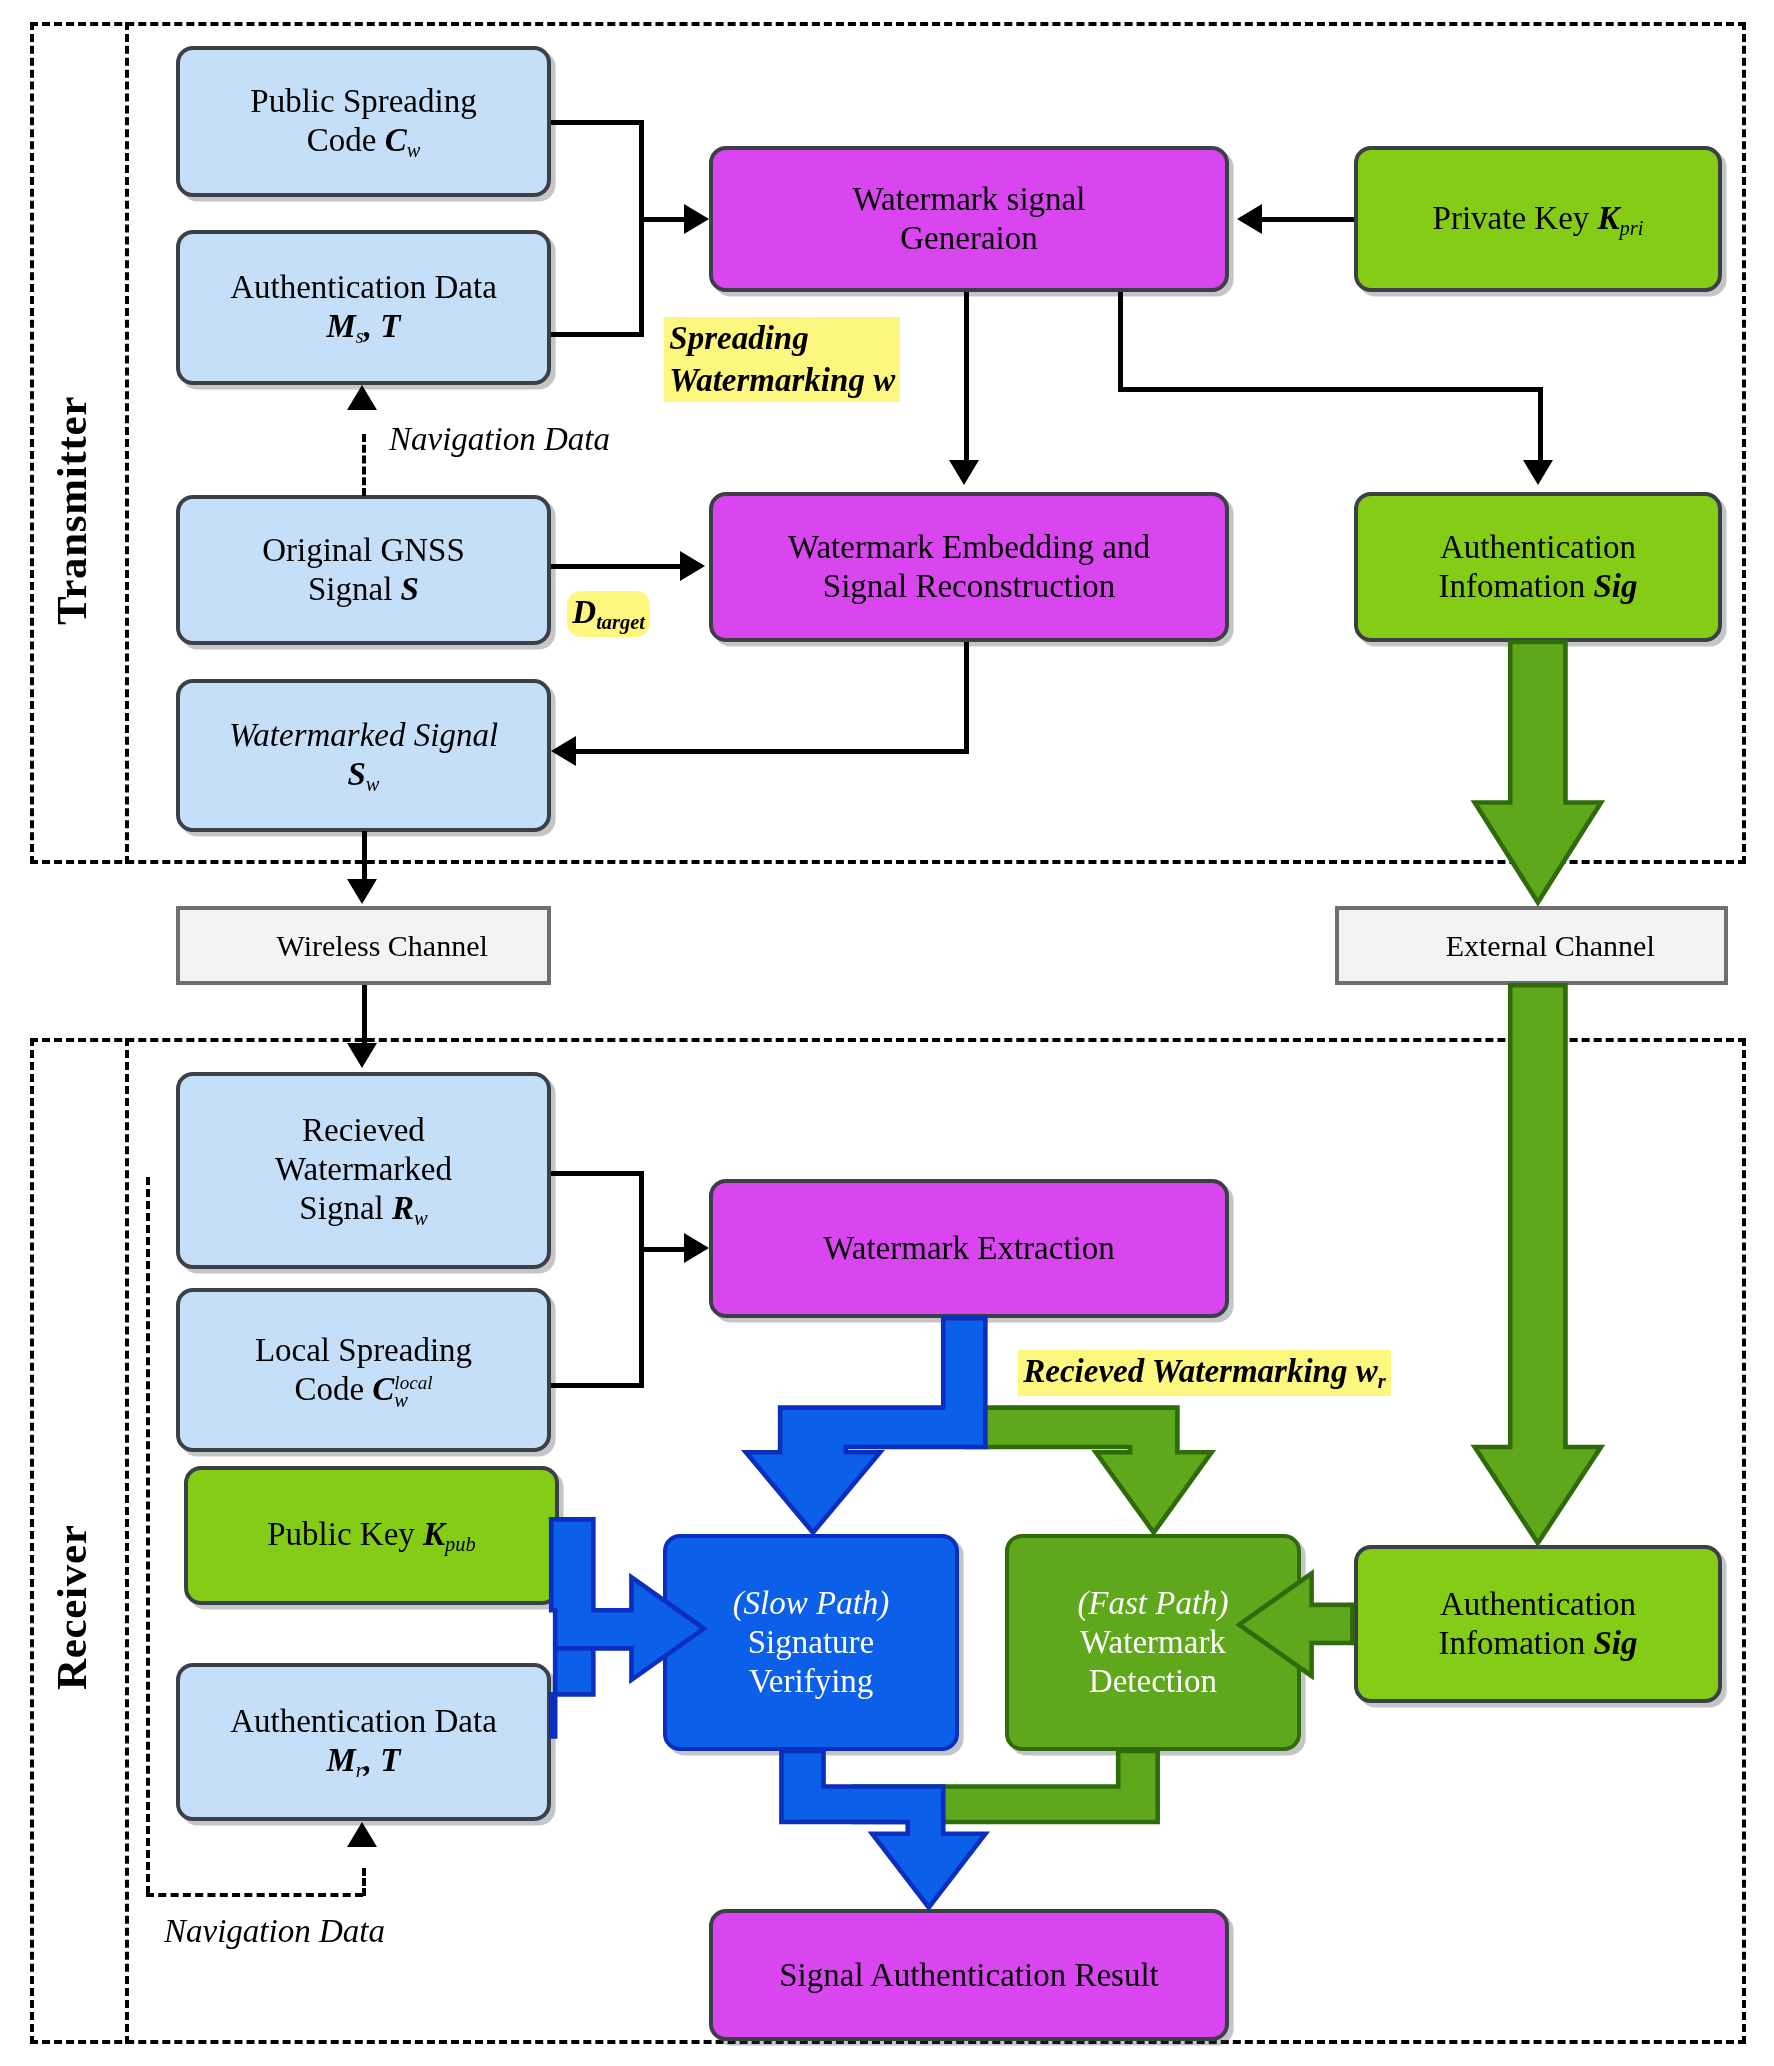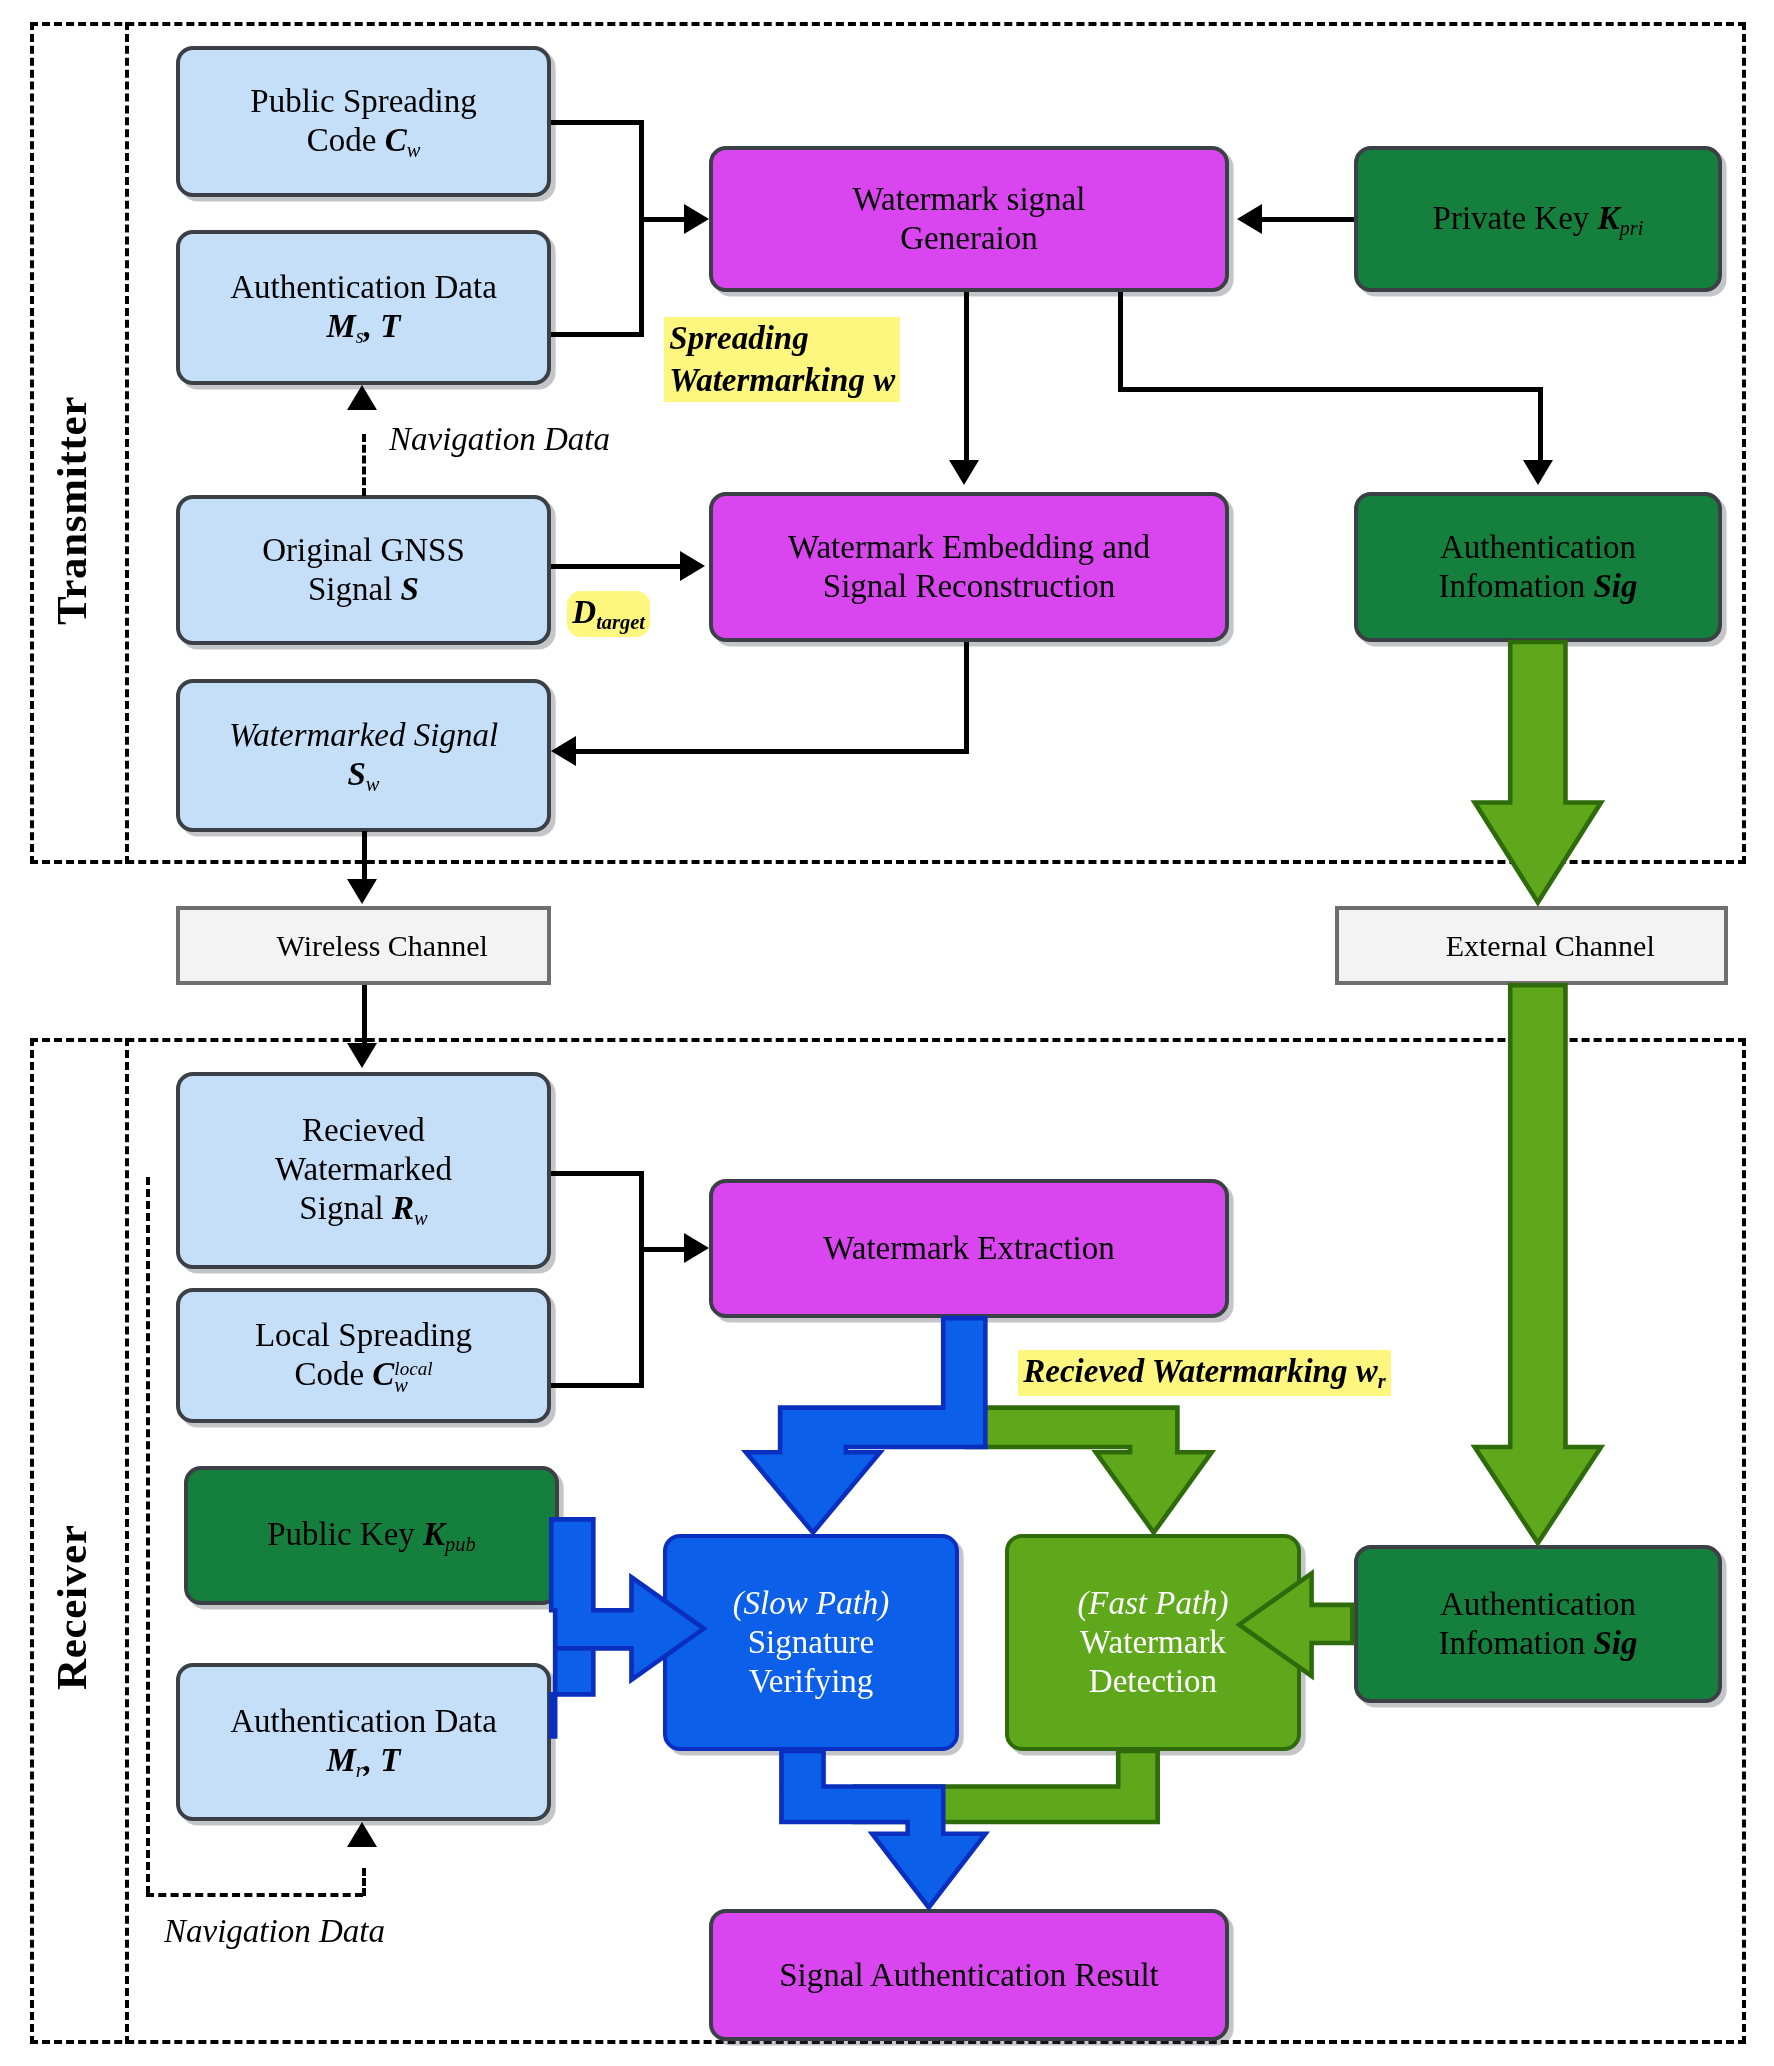--- a/index.html
+++ b/index.html
@@ -13,21 +13,21 @@
       writing-mode:vertical-rl;transform:rotate(180deg);color:#000;
       font-family:"Liberation Serif",serif;white-space:nowrap;}
 
   
   .node{position:absolute;box-sizing:border-box;border:4px solid #3b3f46;border-radius:17px;
         display:flex;align-items:center;justify-content:center;text-align:center;
         font-size:33px;line-height:1.18;color:#000;padding:2.6px 6.6px;
         box-shadow:4.6px 4.6px 0 rgba(60,64,72,.30);}
   .node.blue{background:#c6dff9;}
   .node.yellow{background:#d946ef;}
-  .node.lgreen{background:#15803d;}
+  .node.lgreen{background:#84cc16;}
   .node.solid-blue{background:#0b5fe8;border-color:#0a2fbf;color:#fff;}
   .node.solid-green{background:#5fa81c;border-color:#2f6b0b;color:#fff;}
   .node.channel{background:#f3f3f3;border:4px solid #6e6e6e;border-radius:0;
         box-shadow:none;font-size:30px;padding-left:44px;}
 
   .it{font-style:italic;}
   .bi{font-style:italic;font-weight:bold;}
   sub{font-size:.62em;font-style:italic;vertical-align:-.28em;}
   sup{font-size:.58em;font-style:italic;vertical-align:.52em;}
   .stack{display:flex;flex-direction:column;align-items:center;justify-content:center;}
@@ -138,21 +138,21 @@
   <div class="side-label" style="left:47px;top:1401px;height:289px;">Receiver</div>
 
   <div class="node blue" style="left:176px;top:1072px;width:375px;height:197px;justify-content:center;">
     <div class="stack">
       <span>Recieved</span>
       <span>Watermarked</span>
       <span><span>Signal </span><span class="bi">R</span><sub>w</sub></span>
     </div>
   </div>
 
-  <div class="node blue" style="left:176px;top:1288px;width:375px;height:135px;">
+  <div class="node blue" style="left:176px;top:1288px;width:375px;height:164px;">
     <div class="stack">
       <span>Local Spreading</span>
       <span><span>Code </span><span class="bi">C</span><span style="display:inline-block;vertical-align:middle;line-height:.85;text-align:left;"><sup style="display:block;vertical-align:baseline;">local</sup><sub style="display:block;vertical-align:baseline;">w</sub></span></span>
     </div>
   </div>
 
   <div class="node yellow" style="left:709px;top:1179px;width:520px;height:139px;">
     <span>Watermark  Extraction</span>
   </div>
 

